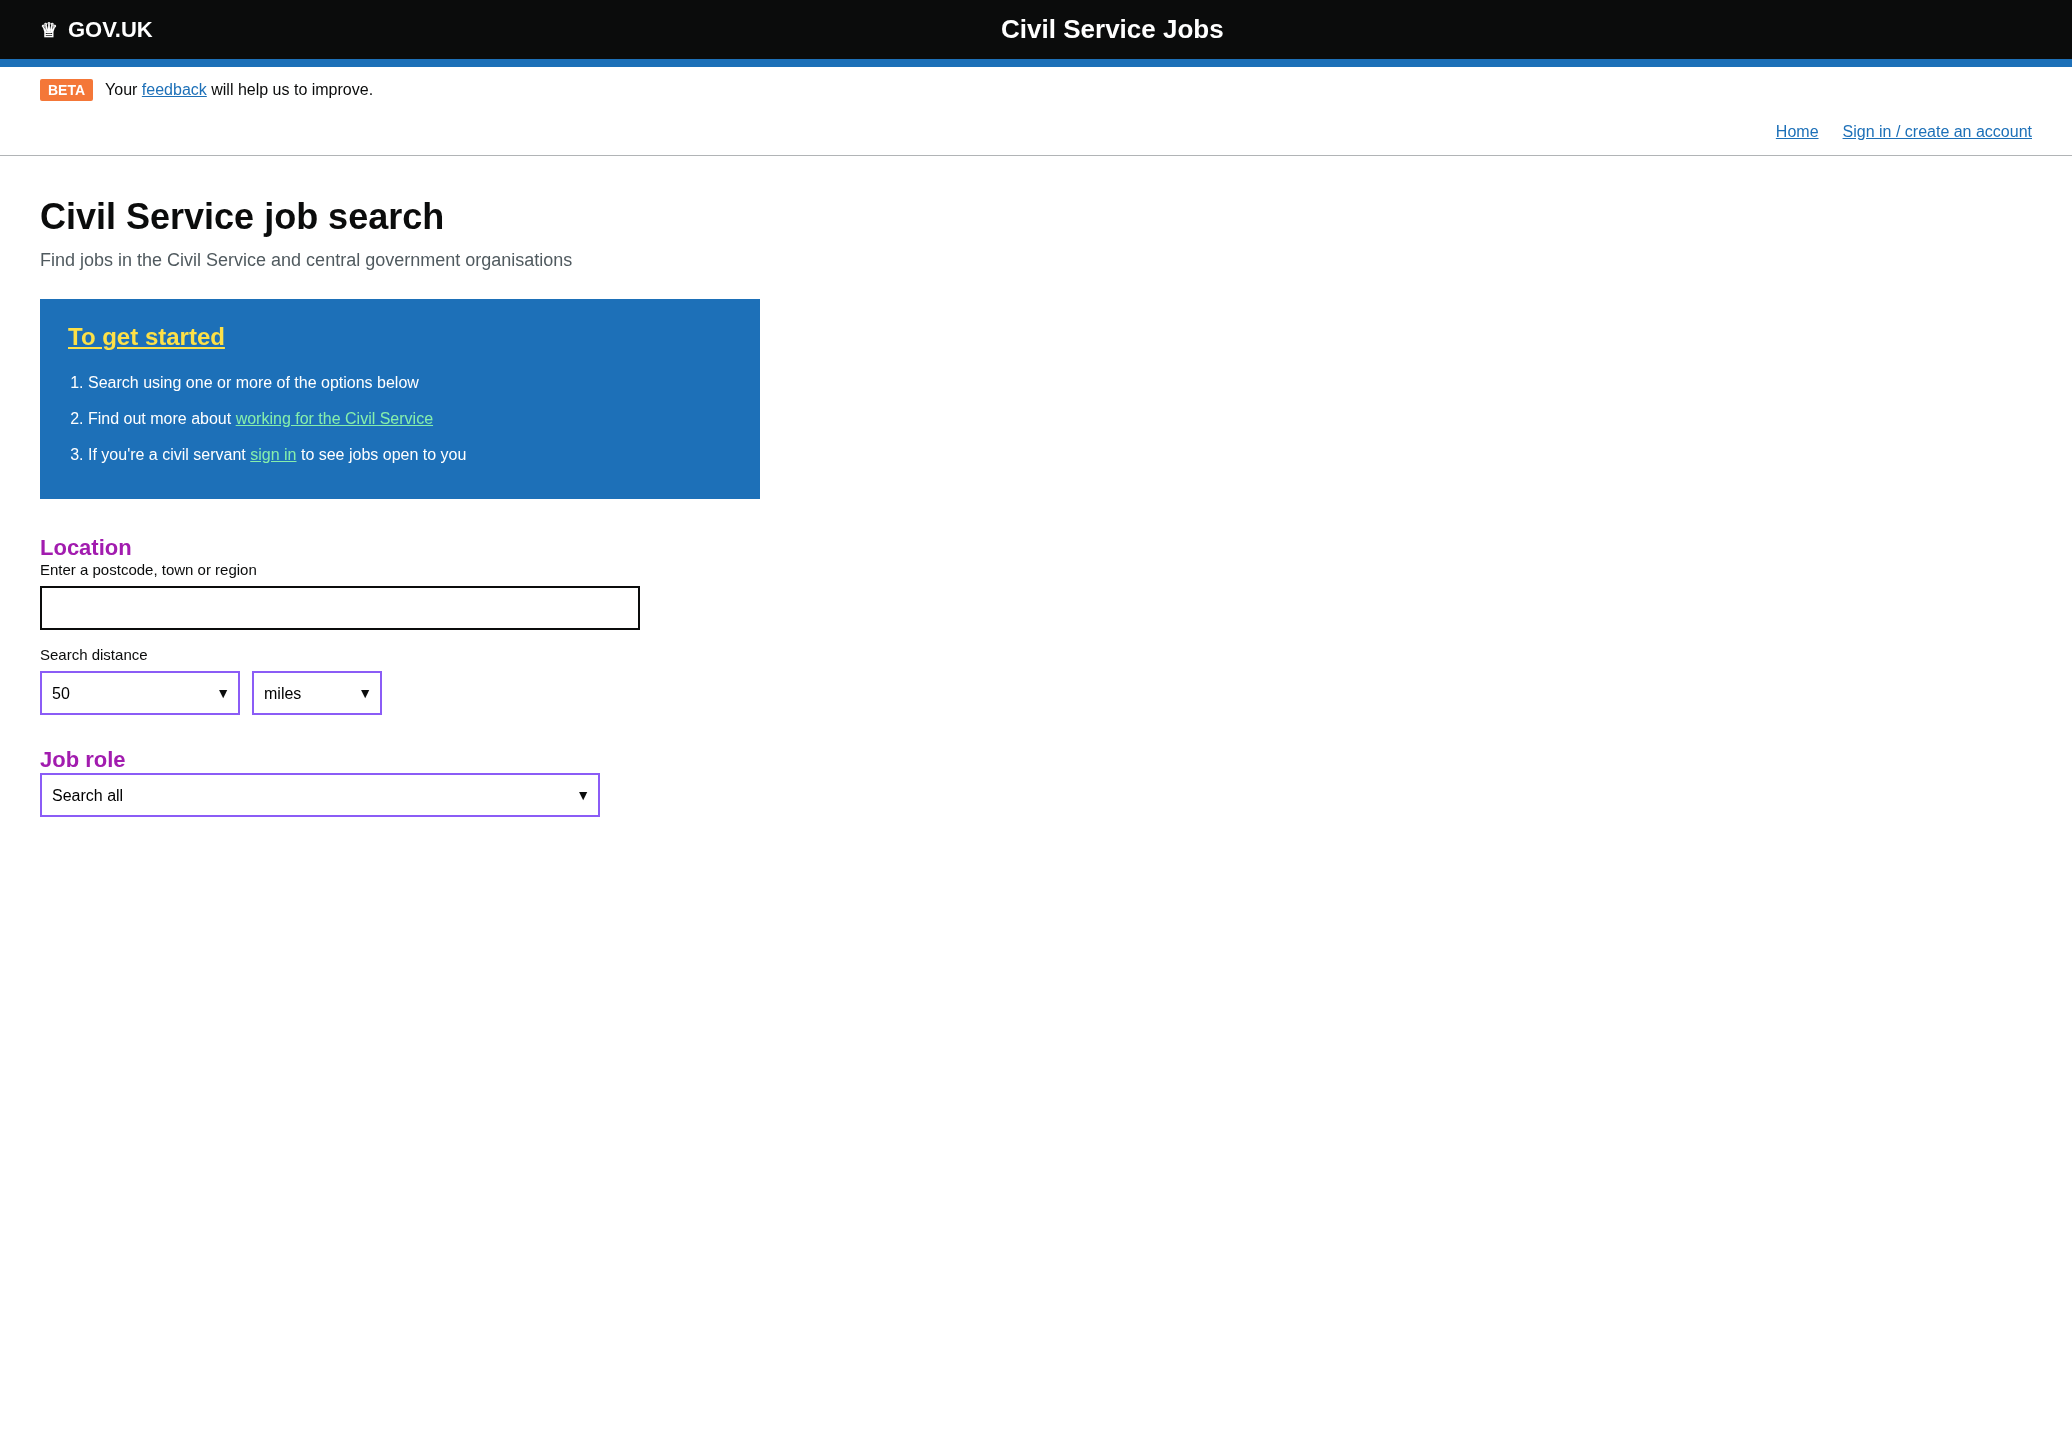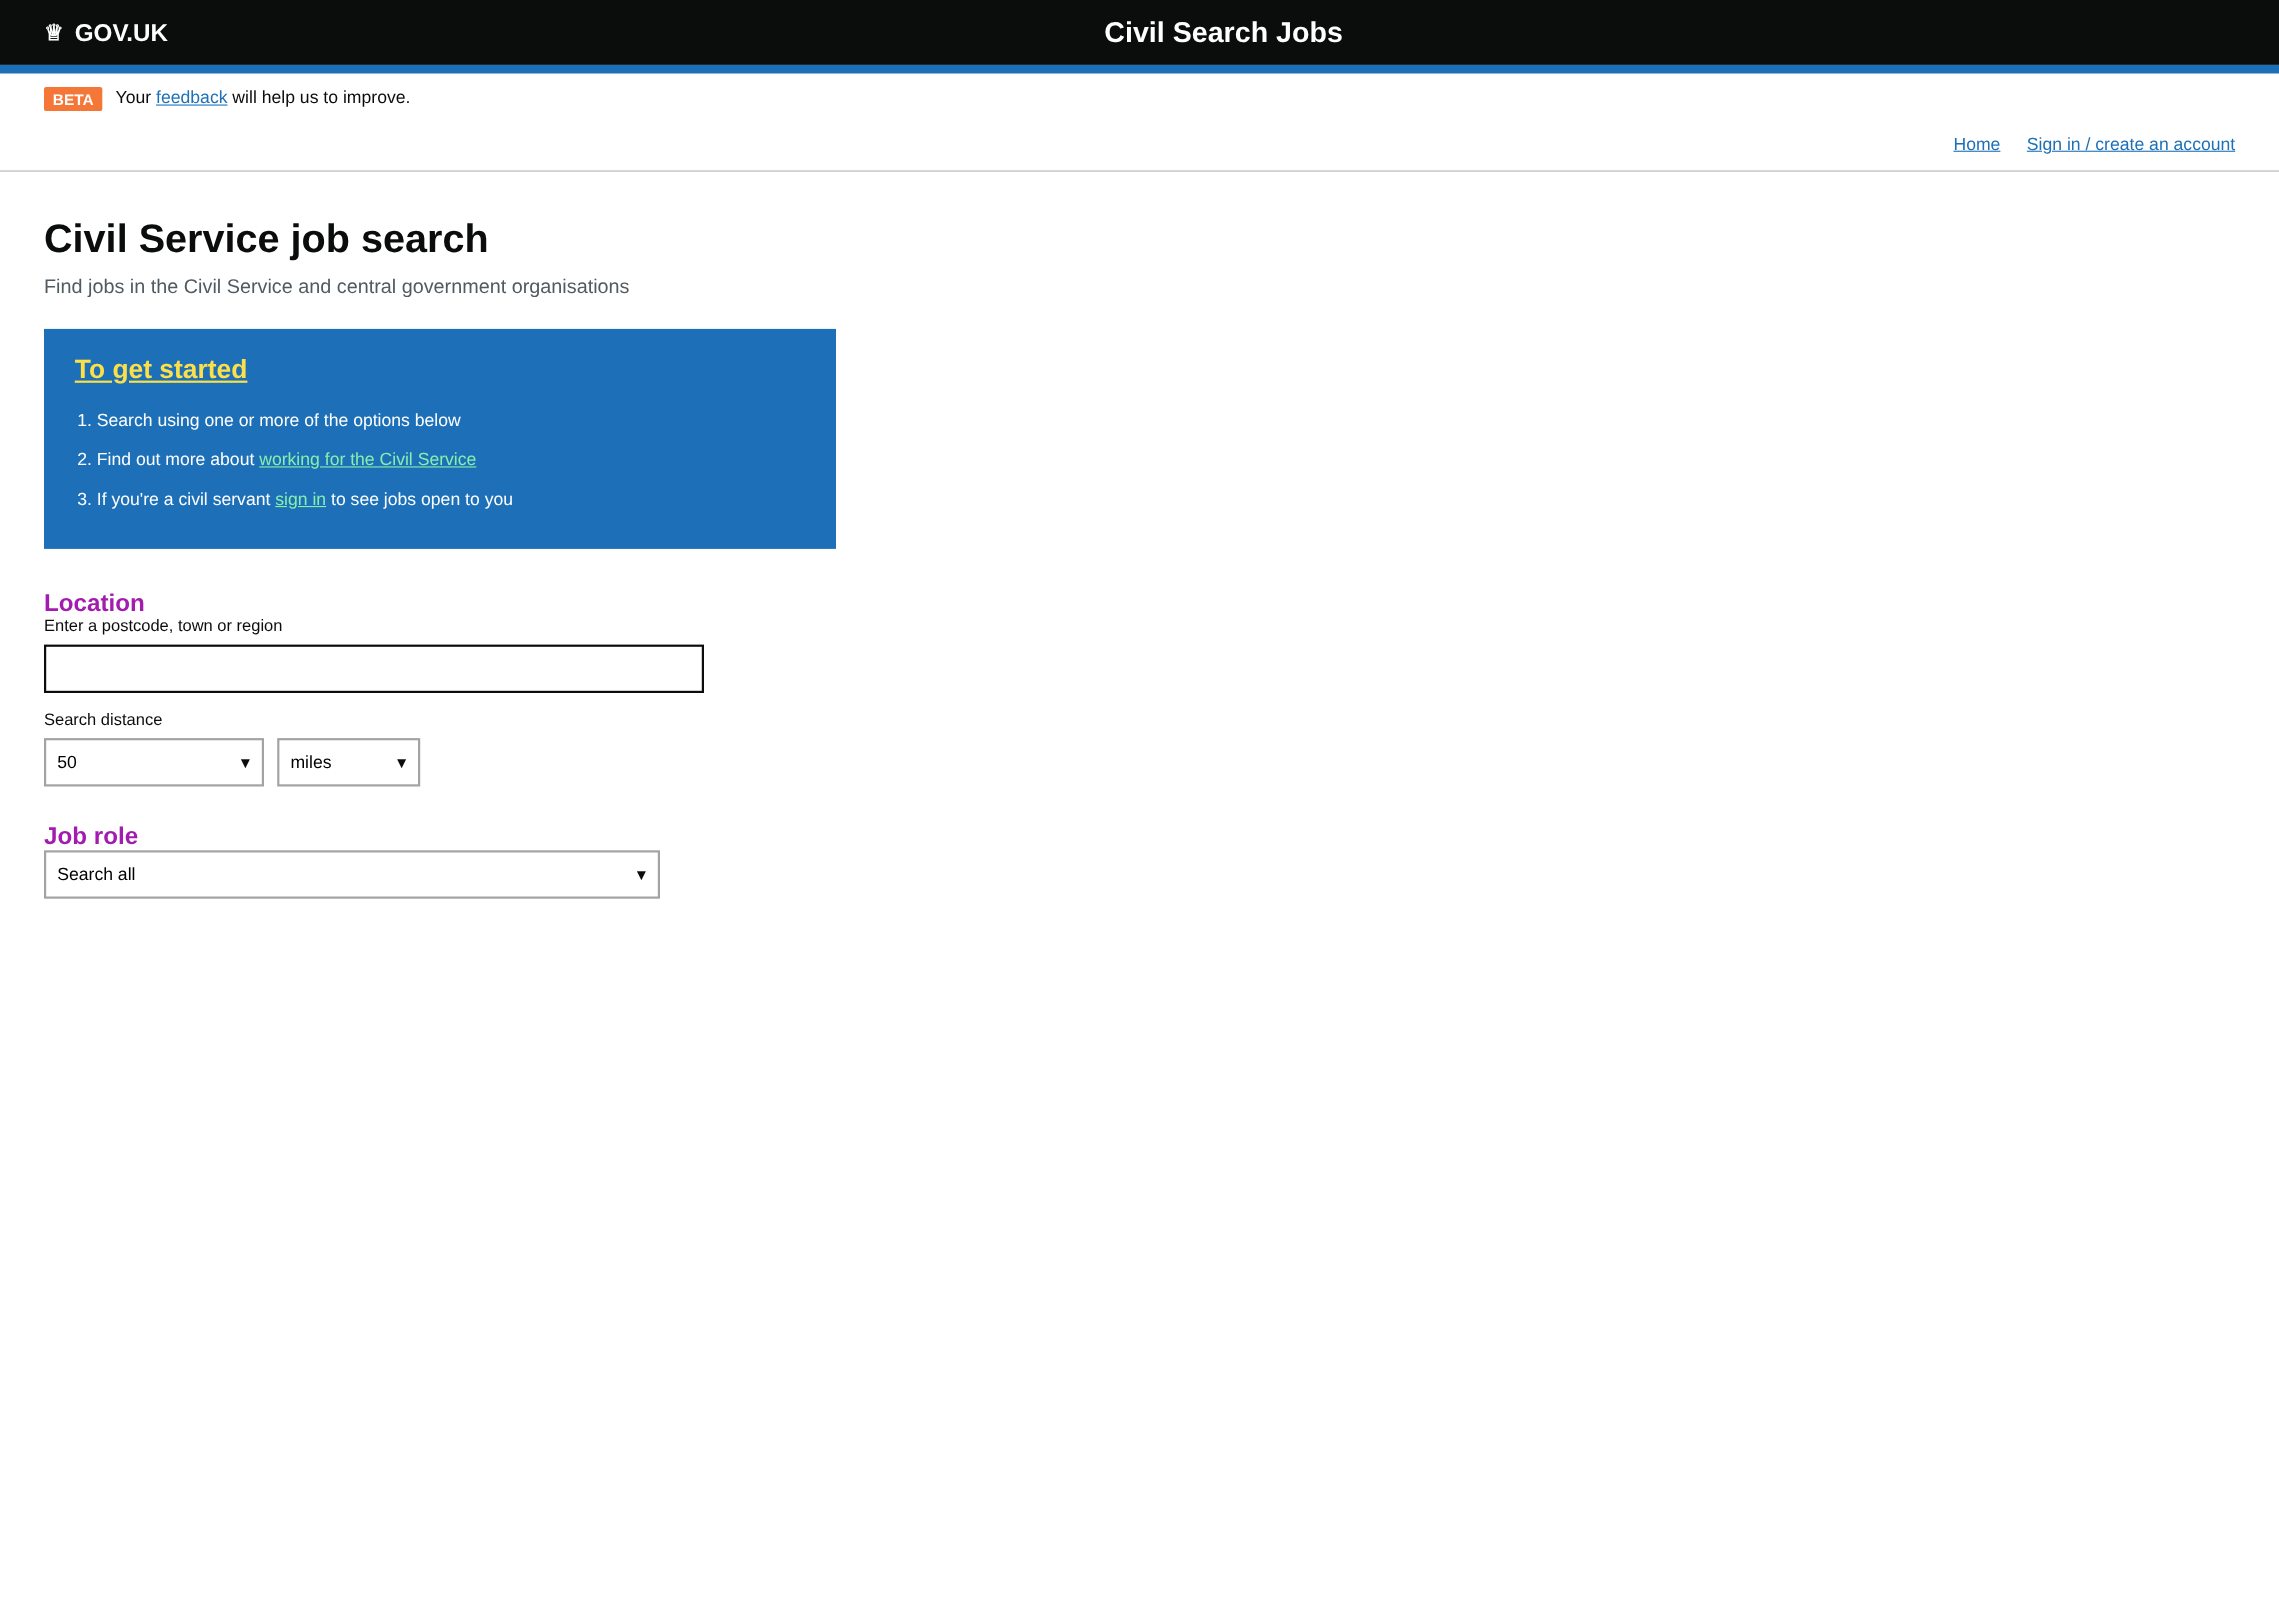--- a/index.html
+++ b/index.html
@@ -193,21 +193,21 @@
 
     .select-wrapper {
       position: relative;
       display: inline-block;
     }
 
     .select-input {
       appearance: none;
       -webkit-appearance: none;
       padding: 8px 36px 8px 10px;
-      border: 2px solid #a3a3a3;
+      border: 2px solid #8b5cf6;
       font-size: 16px;
       height: 44px;
       background: #ffffff;
       cursor: pointer;
       min-width: 200px;
     }
 
     .select-units {
       min-width: 130px;
     }
@@ -228,21 +228,21 @@
     }
   </style>
 </head>
 <body>
 
 <header class="header">
   <div class="header-logo">
     <span class="crown-icon">♕</span>
     <span>GOV.UK</span>
   </div>
-  <div class="header-title">Civil Search Jobs</div>
+  <div class="header-title">Civil Service Jobs</div>
 </header>
 
 <div class="blue-bar"></div>
 
 <div class="beta-banner">
   <span class="beta-badge">BETA</span>
   <span class="beta-text">
     <span>Your </span><a class="beta-link">feedback</a><span> will help us to improve.</span>
   </span>
 </div>

